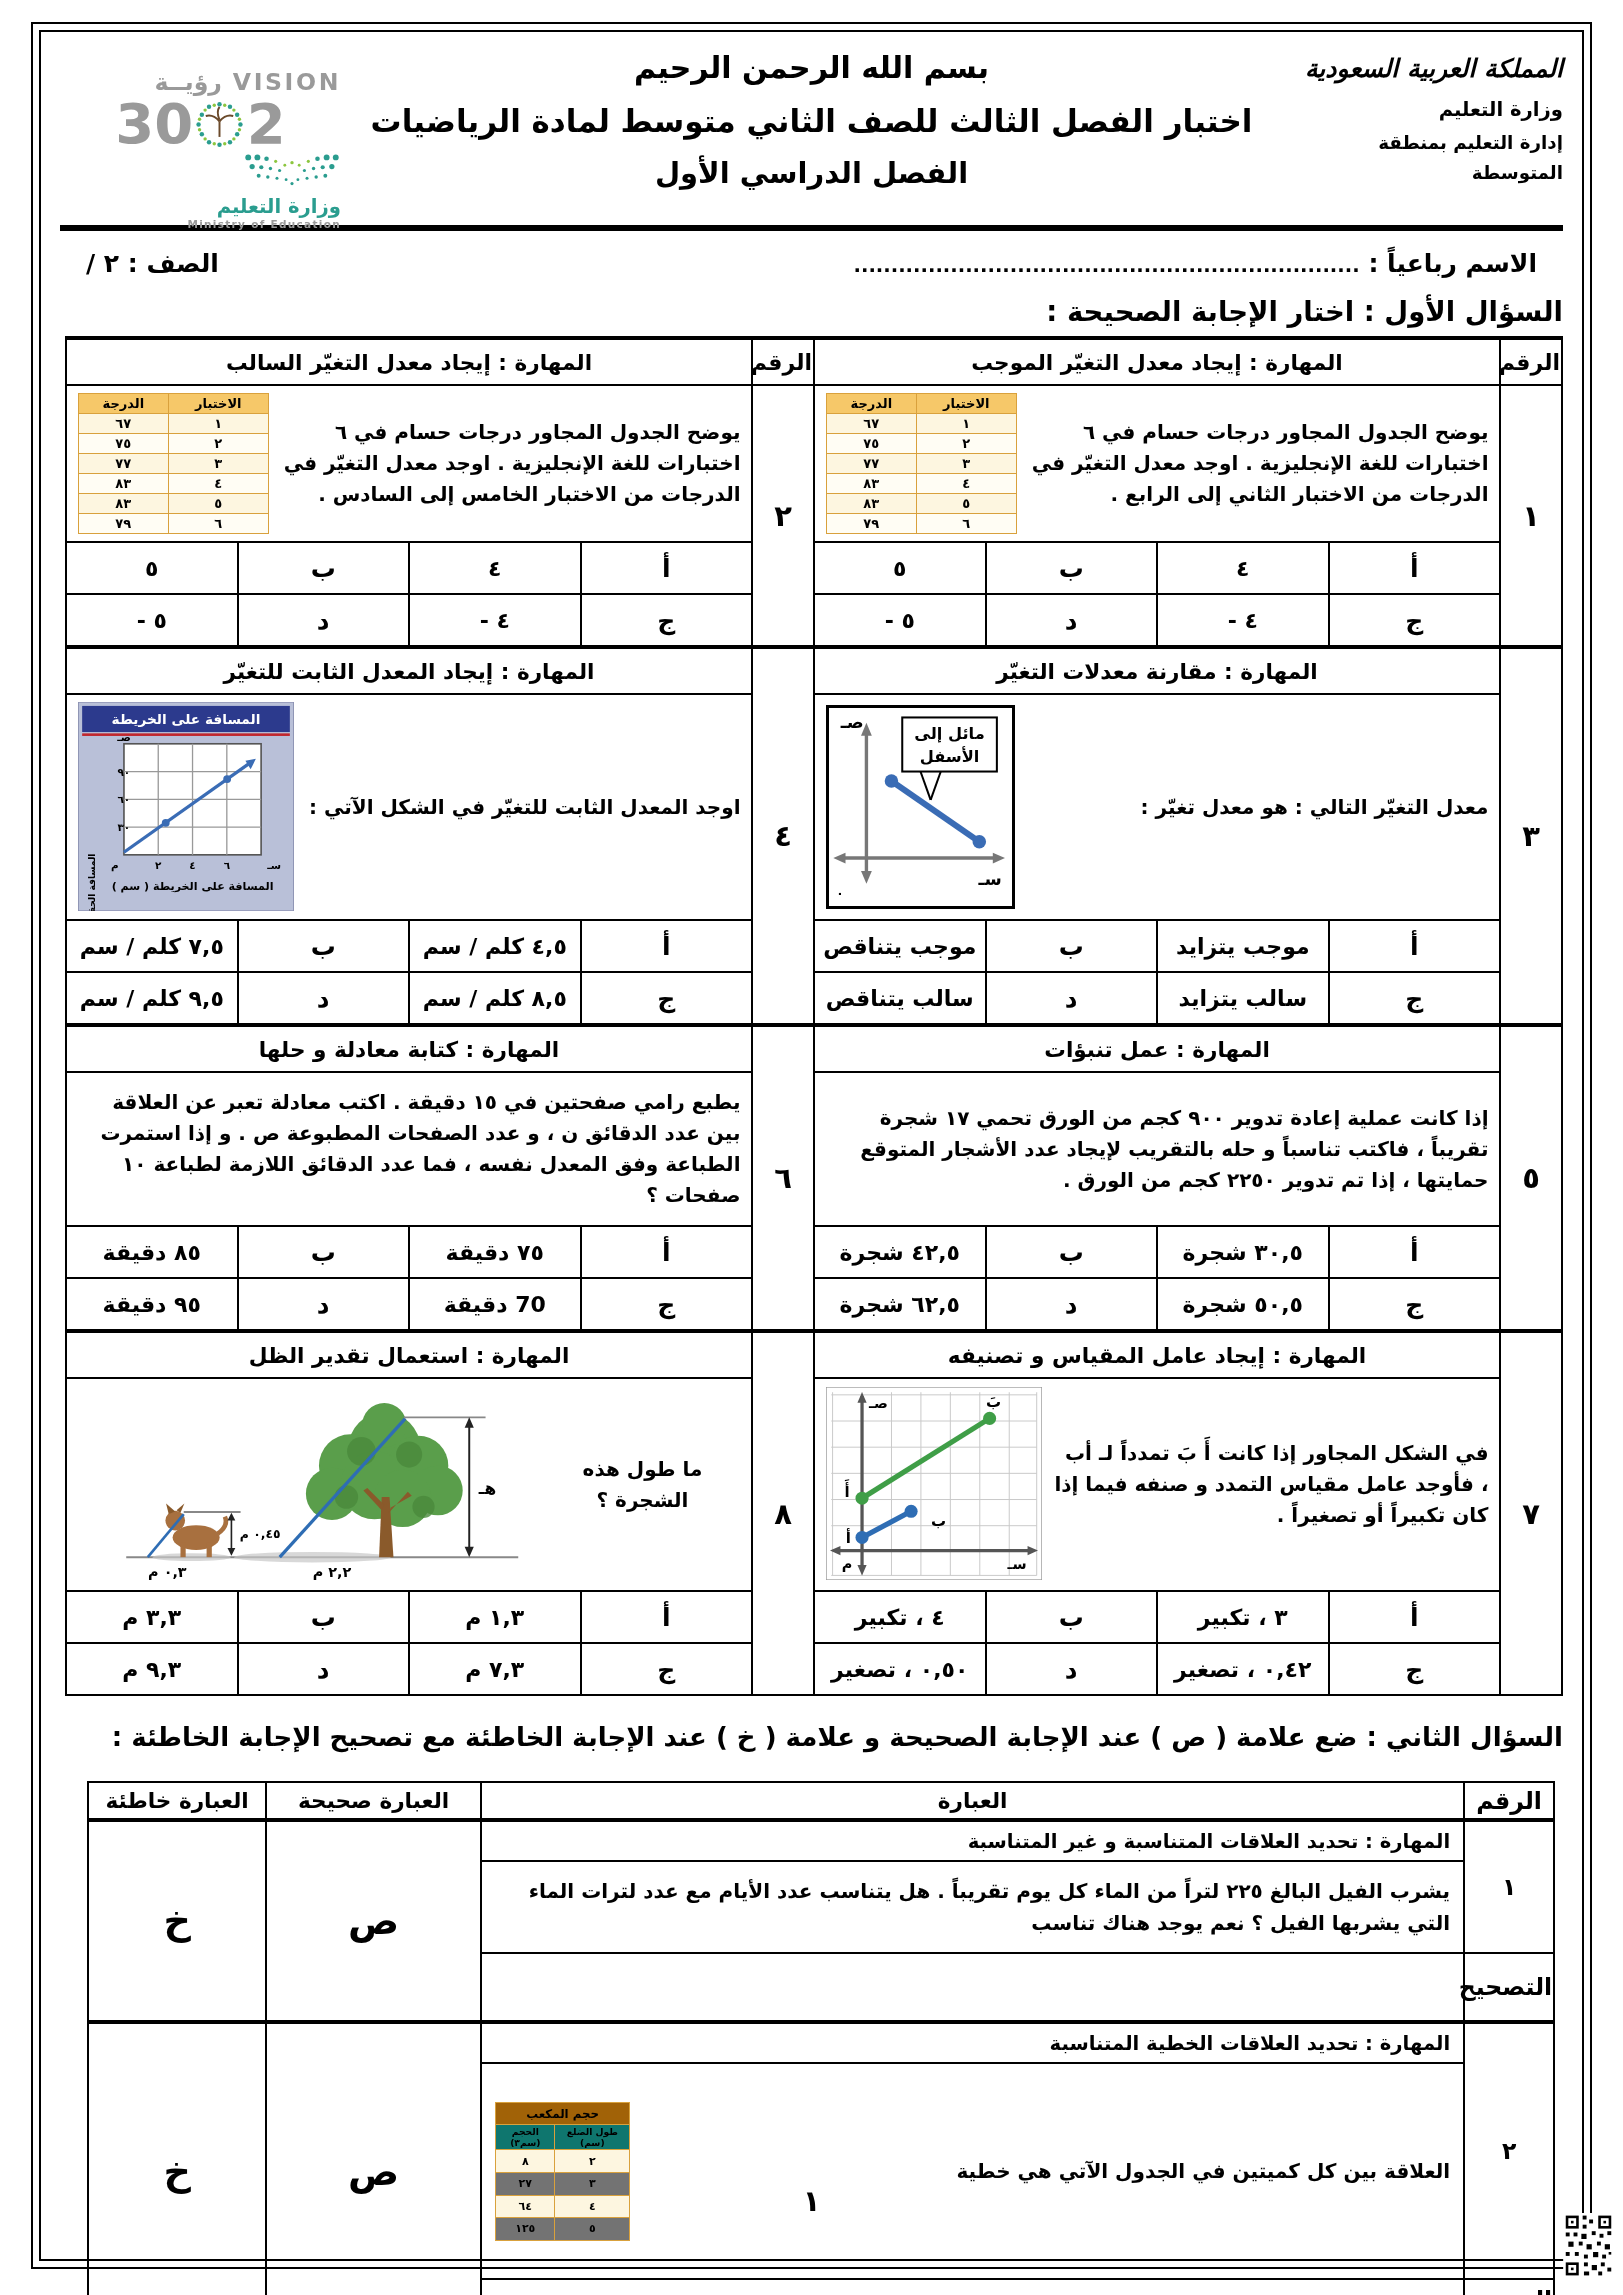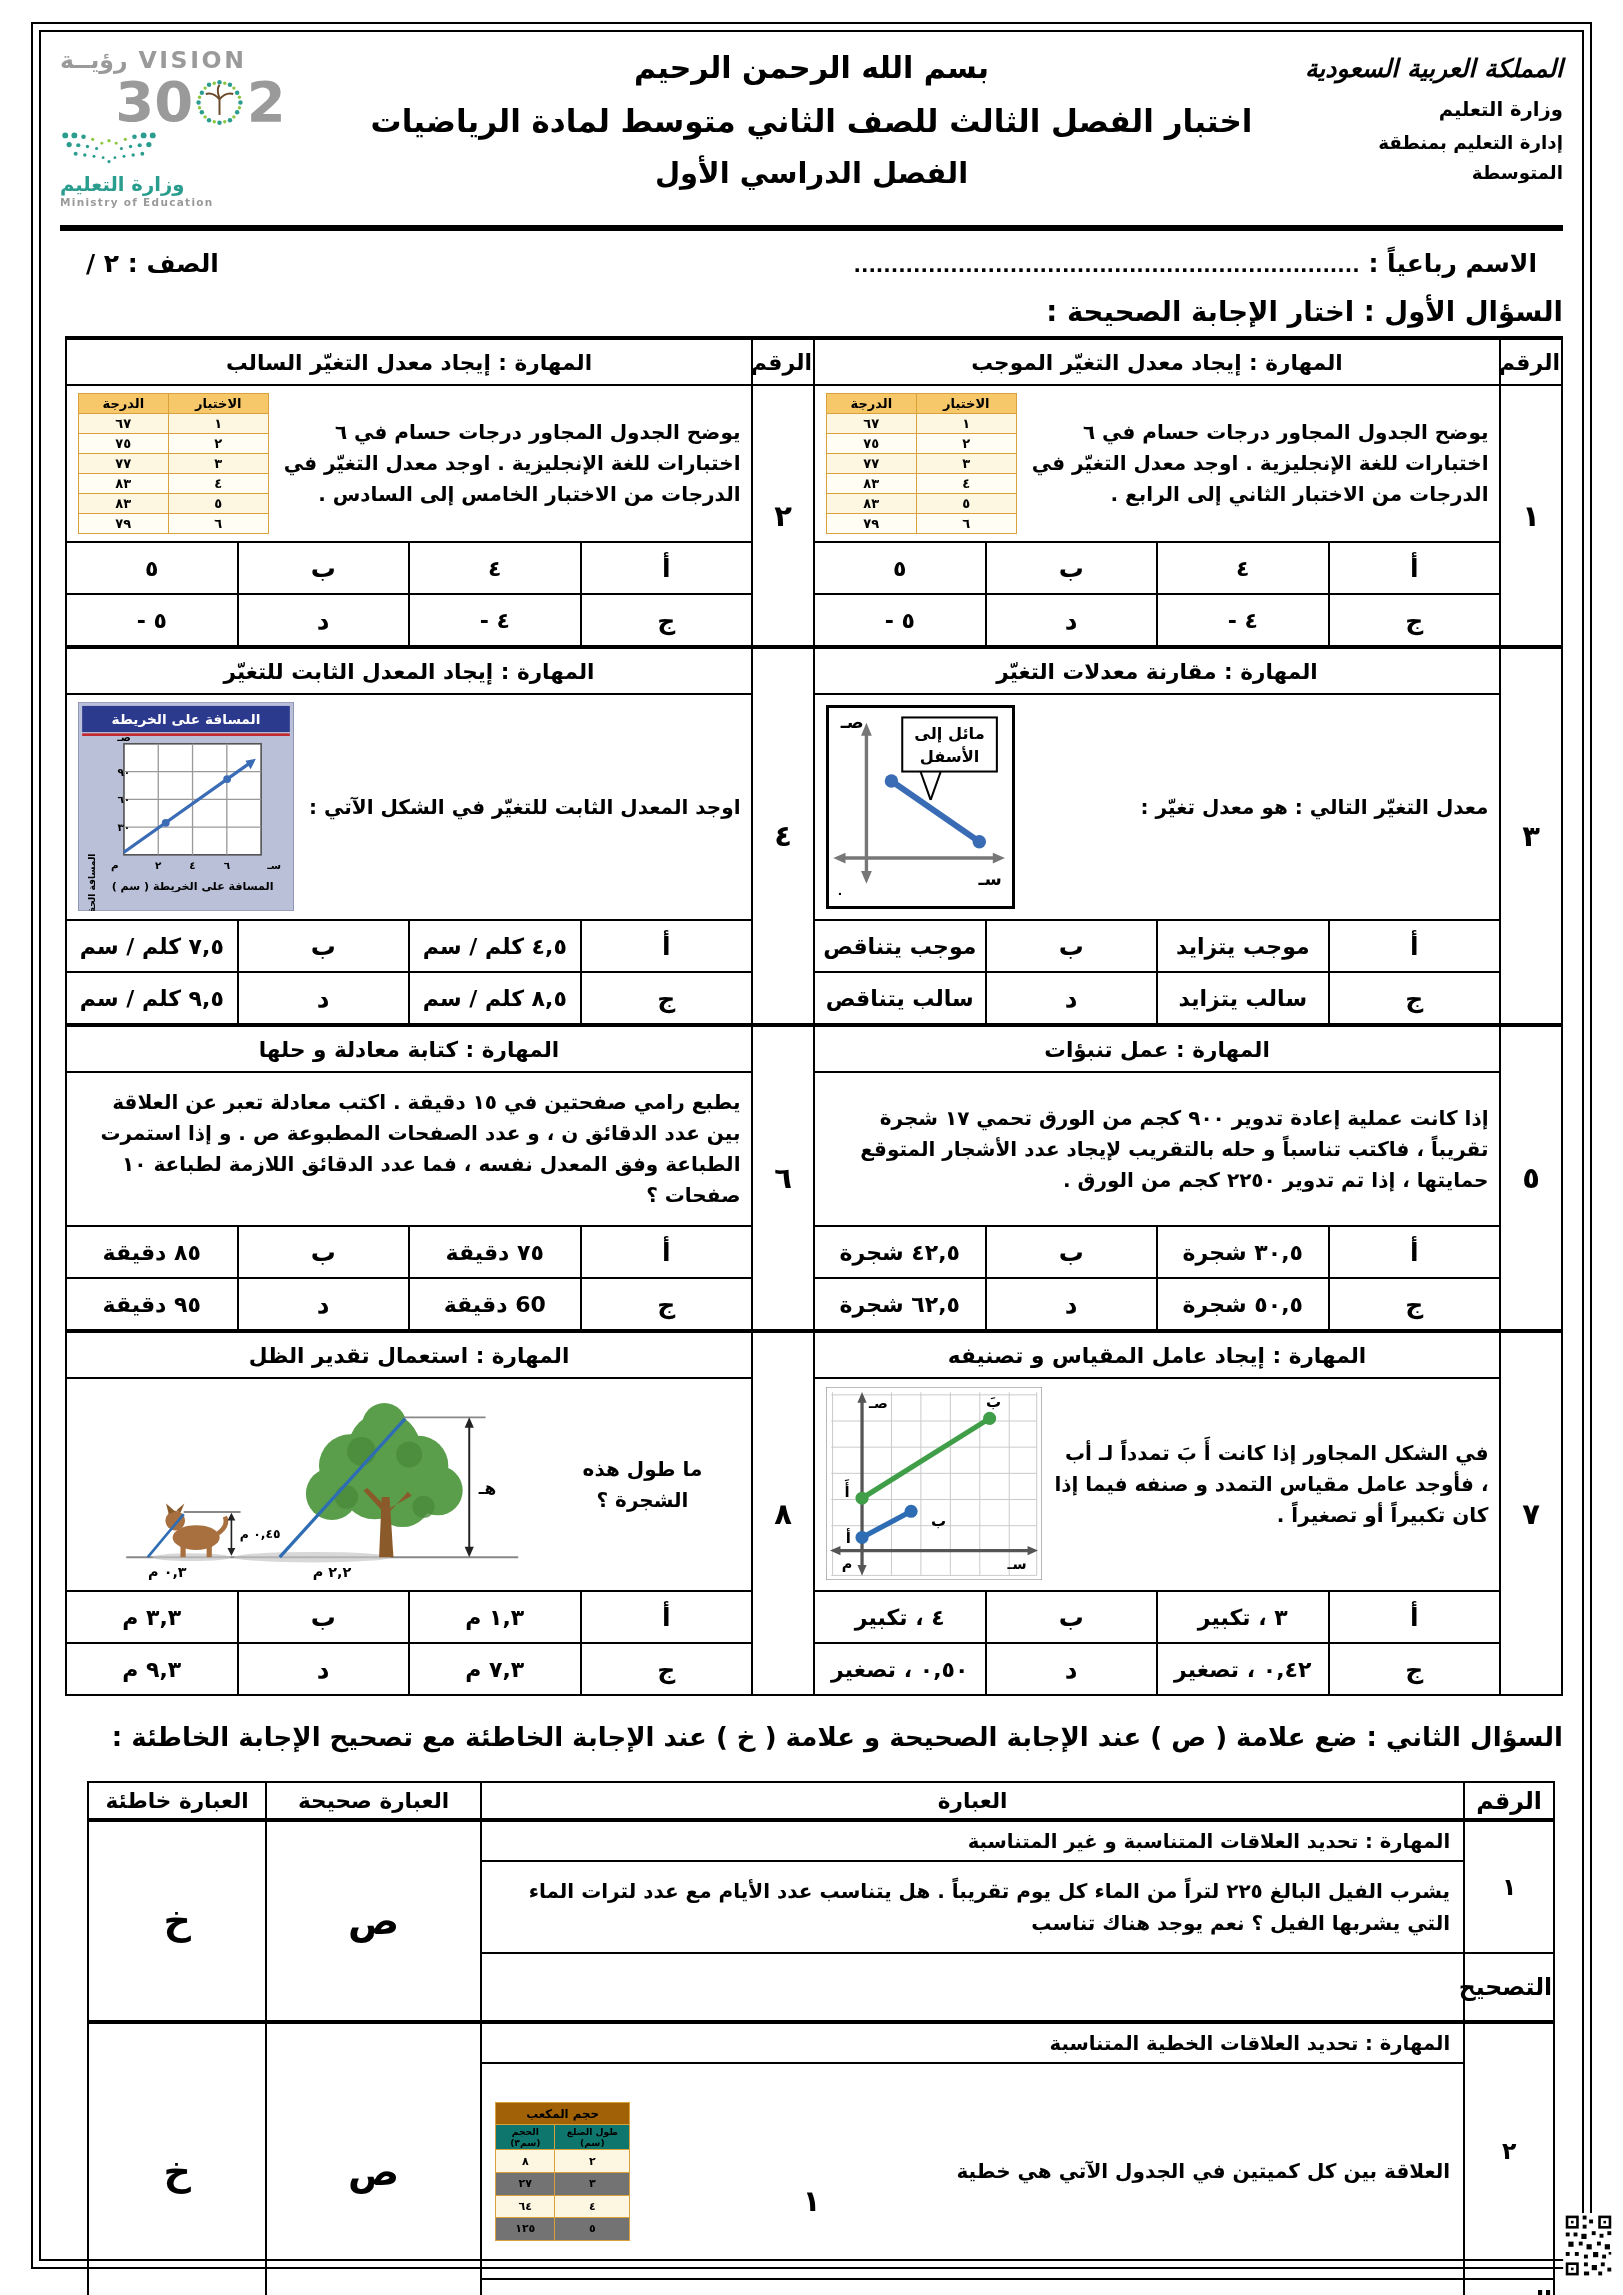--- a/index.html
+++ b/index.html
@@ -16,21 +16,21 @@
   .hdr{display:flex;flex-direction:row;align-items:stretch;height:175px;}
   .hdr-right{width:281px;text-align:right;padding-top:7.9px;}
   .kingdom{font-size:25px;font-weight:bold;font-style:italic;line-height:1.2;}
   .hdr-right .l2{font-size:19.6px;font-weight:bold;margin-top:14.4px;}
   .hdr-right .l3{font-size:18.3px;font-weight:bold;margin-top:10.5px;}
   .hdr-right .l4{font-size:18.3px;font-weight:bold;margin-top:9.2px;}
   .hdr-center{flex:1;text-align:center;padding-top:3.9px;}
   .bismillah{font-size:30px;font-weight:900;}
   .title1{font-size:31px;font-weight:900;margin-top:18.3px;}
   .title2{font-size:29px;font-weight:900;margin-top:17px;}
-  .hdr-left{width:281px;text-align:left;}
+  .hdr-left{width:281px;text-align:right;margin-top:22px;}
   .vision-row1{font-size:23.6px;font-weight:bold;color:#9a9a9a;letter-spacing:2.6px;}
   .vision-row2{display:flex;justify-content:center;align-items:center;gap:1.3px;}
   .vision-digit{font-size:56px;font-weight:900;color:#9a9a9a;line-height:1;}
   .moe-ar{color:#2a9d8f;font-size:19.6px;font-weight:900;margin-top:3.9px;}
   .moe-en{color:#9a9a9a;font-size:10.5px;font-weight:bold;letter-spacing:1.3px;}
   .hdr-rule{height:5.9px;background:#000;margin-top:3.9px;}
 
   
   .name-row{display:flex;justify-content:space-between;align-items:baseline;margin-top:18.3px;font-size:25px;font-weight:900;padding:0 26px;}
   .name-dots{font-size:19.6px;font-weight:bold;letter-spacing:1.3px;}
@@ -425,21 +425,21 @@
         <td class="optv">٧٥ دقيقة</td>
         <td class="optk">ب</td>
         <td class="optv">٨٥ دقيقة</td>
       </tr>
       <tr style="height:50px;">
         <td class="optk">ج</td>
         <td class="optv">٥٠,٥ شجرة</td>
         <td class="optk">د</td>
         <td class="optv">٦٢,٥ شجرة</td>
         <td class="optk">ج</td>
-        <td class="optv">60 دقيقة</td>
+        <td class="optv">70 دقيقة</td>
         <td class="optk">د</td>
         <td class="optv">٩٥ دقيقة</td>
       </tr>
 
       <tr class="sep" style="height:42px;">
         <td class="numcol num-digit" rowspan="4">٧</td>
         <td class="skillcell" colspan="4">المهارة : إيجاد عامل المقياس و تصنيفه</td>
         <td class="numcol num-digit" rowspan="4">٨</td>
         <td class="skillcell" colspan="4">المهارة : استعمال تقدير الظل</td>
       </tr>

